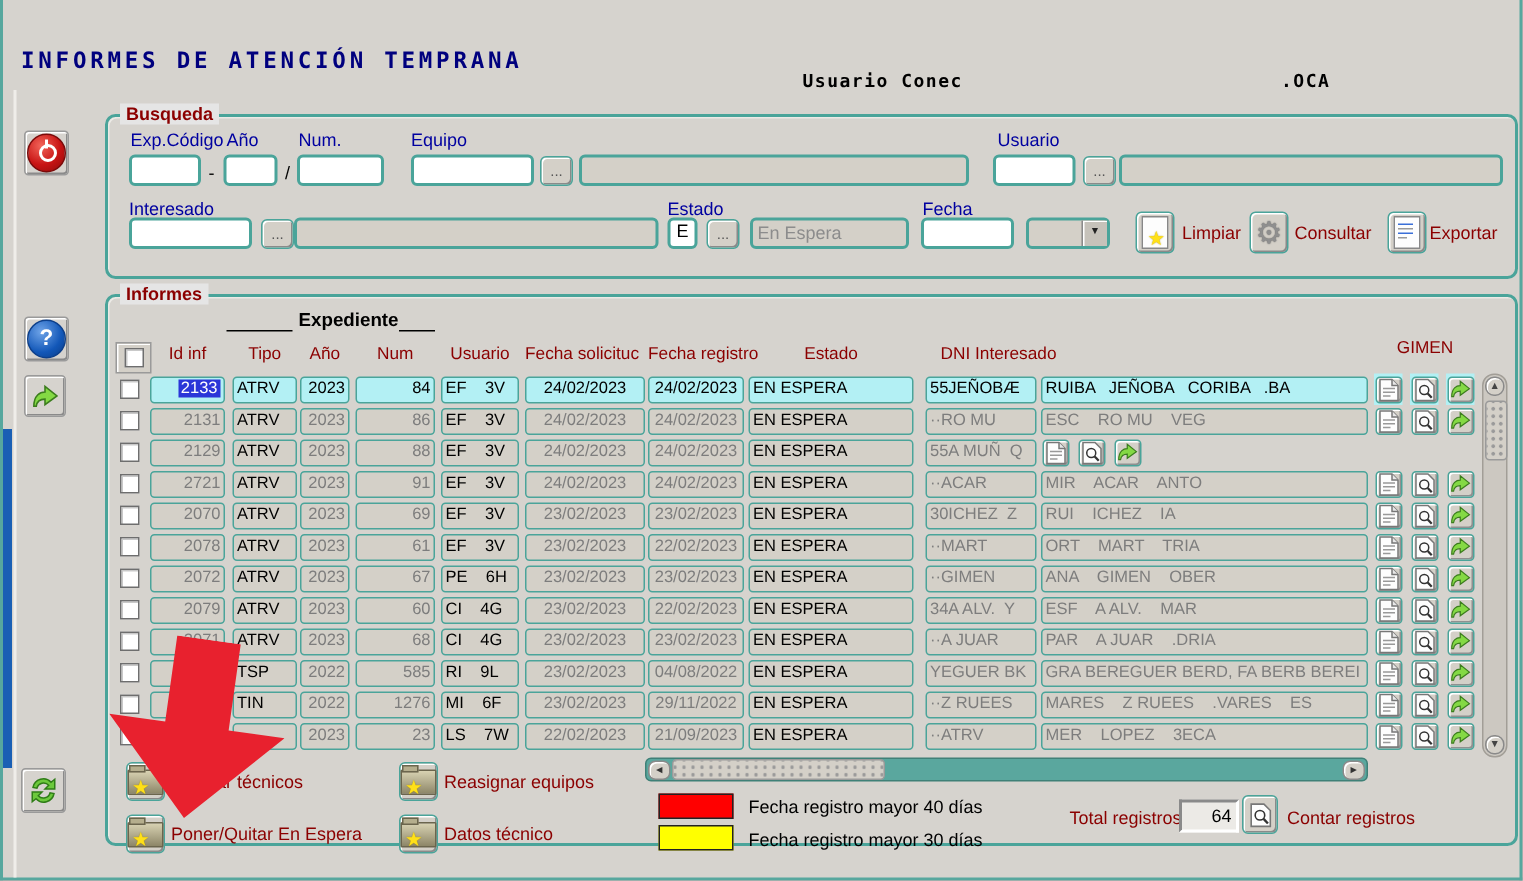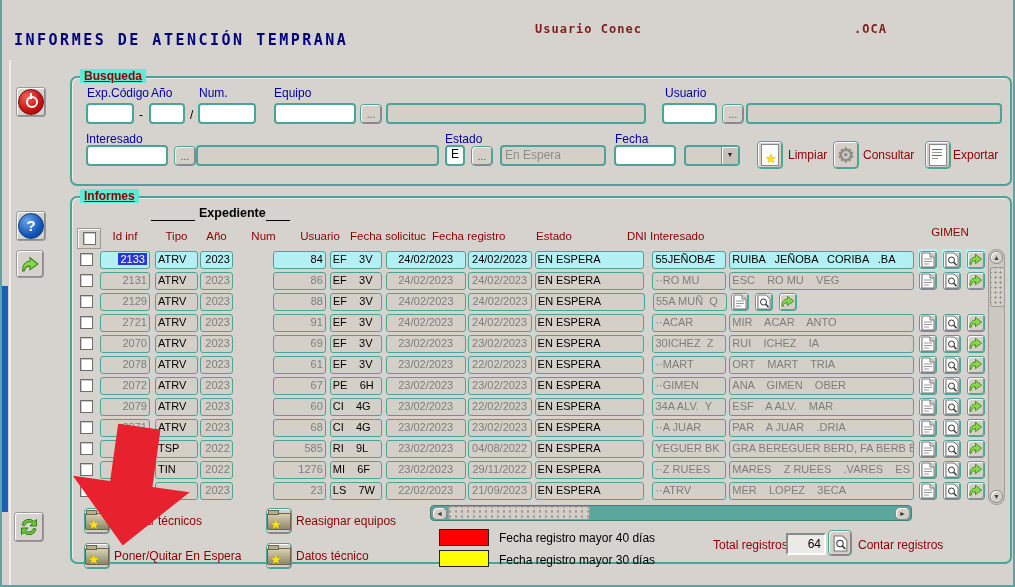--- a/index.html
+++ b/index.html
@@ -10,32 +10,32 @@
   .tb-icon{position:absolute;left:4px;top:3px;width:16px;height:15px;background:#e8e8e8;border:1px solid #555;box-sizing:border-box;}
   .tb-icon::before{content:"";position:absolute;left:1px;top:1px;width:12px;height:3px;background:#2b4fd0;}
   .tb-icon::after{content:"";position:absolute;left:2px;top:6px;width:5px;height:5px;background:#cf2020;box-shadow:6px 0 0 #1f8f3a;}
   .tb-title{position:absolute;left:25px;top:0;height:22px;line-height:22px;color:#dce4e2;font-size:12px;white-space:nowrap;}
   .tb-dots{position:absolute;left:362px;top:4px;width:592px;height:14px;
     background-image:radial-gradient(circle,#53b3a4 1.3px,transparent 1.7px),radial-gradient(circle,#53b3a4 1.3px,transparent 1.7px);
     background-size:10px 6px;background-position:0 0,5px 3px;}
   .tb-btn{position:absolute;top:2px;width:18px;height:18px;line-height:18px;text-align:center;color:#cfd8d6;font-size:13px;cursor:default;}
   
   .appheader-title{position:absolute;left:12px;top:31px;font-family:"DejaVu Sans Mono",monospace;font-weight:bold;font-size:15px;letter-spacing:2.5px;color:#00007e;}
-  .mono-red{position:absolute;top:22px;font-family:"DejaVu Sans Mono",monospace;font-weight:bold;font-size:12px;letter-spacing:1px;color:#7f1d1d;}
+  .mono-red{position:absolute;top:47px;font-family:"DejaVu Sans Mono",monospace;font-weight:bold;font-size:12px;letter-spacing:1px;color:#000000;}
   
   .edge-line{position:absolute;left:7px;top:60px;width:2px;height:527px;background:#efede9;}
   .blue-bar{position:absolute;left:0;top:286px;width:6px;height:226px;background:#1a5fb4;}
   .tool{position:absolute;background:#d6d3ce;border:1px solid #9a9a9a;border-radius:3px;box-shadow:inset 1px 1px 0 #fff,inset -1px -1px 0 #8a8a8a;display:flex;align-items:center;justify-content:center;padding:0;}
   .power{width:24px;height:24px;border-radius:50%;border:1px solid #7a0a0a;background:radial-gradient(circle at 35% 30%,#f2655a,#c81414 55%,#8f0b0b);position:relative;}
   .power::before{content:"";position:absolute;left:7px;top:6px;width:8px;height:8px;border:2px solid #fff;border-radius:50%;}
   .power::after{content:"";position:absolute;left:10.5px;top:3px;width:2px;height:6px;background:#fff;}
   .helpc{width:24px;height:24px;border-radius:50%;border:1px solid #0d3f8a;background:radial-gradient(circle at 35% 30%,#6fa4e8,#1257b8 60%,#0b3c85);color:#fff;font-weight:bold;font-size:15px;line-height:24px;text-align:center;}
   
   .group{position:absolute;border:2px solid #4aa49a;border-radius:7px;box-shadow:inset 1px 1px 0 #eceae6;}
-  .legend{position:absolute;background:#5eead4;color:#8b0000;font-weight:bold;font-size:12px;padding:0 4px;text-decoration:underline;}
+  .legend{position:absolute;background:#e5e5e5;color:#8b0000;font-weight:bold;font-size:12px;padding:0 4px;}
   
   .lbl{position:absolute;font-size:12px;color:#0000a0;white-space:nowrap;}
   .inp{position:absolute;height:21px;background:#fff;border:2px solid #4aa49a;border-radius:4px;box-sizing:border-box;font-size:12px;padding:0 3px;color:#000;}
   .ro{background:#d4d0c8;color:#8c8c8c;line-height:17px;overflow:hidden;white-space:nowrap;}
   .sep{position:absolute;font-size:12px;color:#000;}
   .dots3{position:absolute;width:22px;height:20px;background:#d4d0c8;border:1px solid #4aa49a;border-radius:4px;box-shadow:inset 1px 1px 0 #fff,inset -1px -1px 0 #8a8a8a;color:#555;font-size:10px;text-align:center;line-height:17px;padding:0;}
   .combo{position:absolute;height:21px;background:#d4d0c8;border:2px solid #4aa49a;border-radius:4px;box-sizing:border-box;}
   .combo .cbtn{position:absolute;right:0;top:0;width:16px;height:100%;background:#c6c2ba;border-left:1px solid #8a8a8a;box-shadow:inset 1px 1px 0 #fff;font-size:7px;color:#222;text-align:center;line-height:16px;}
   .ibig{position:absolute;width:26px;height:28px;background:#d4d0c8;border:1px solid #4aa49a;border-radius:4px;box-shadow:inset 1px 1px 0 #fff,inset -1px -1px 0 #8a8a8a;display:flex;align-items:center;justify-content:center;padding:0;}
   .blbl{position:absolute;font-size:12px;color:#8b0000;white-space:nowrap;}
@@ -53,27 +53,27 @@
   .cbbox{width:13px;height:13px;background:#fff;border:1px solid #6e6e6e;box-shadow:inset 1px 1px 0 #c9c9c9;box-sizing:border-box;}
   .cbhead{position:absolute;width:22px;height:19px;background:#d4d0c8;border:1px solid #9a9a9a;box-shadow:inset 1px 1px 0 #fff;display:flex;align-items:center;justify-content:center;}
   .rows{position:absolute;left:76px;top:249px;width:912px;}
   .trow{display:flex;height:21px;align-items:center;}
   .trow .cb{margin-left:2px;margin-right:7px;}
   .cell{height:18px;box-sizing:border-box;border:1px solid #4aa49a;border-radius:3px;background:#d4d0c8;font-size:11px;line-height:15px;white-space:pre;overflow:hidden;color:#7d7d7d;padding:0 2px;}
   .dark{color:#000;}
   .c-id{width:50px;text-align:right;margin-right:5px;}
   .c-tipo{width:43px;margin-right:2px;}
   .c-anio{width:33px;text-align:right;margin-right:4px;}
-  .c-num{width:53px;text-align:right;margin-right:4px;margin-left:36px;}
+  .c-num{width:53px;text-align:right;margin-right:4px;}
   .c-usuario{width:52px;margin-right:4px;}
   .c-fsol{width:80px;text-align:center;margin-right:2px;}
   .c-freg{width:64px;text-align:center;margin-right:3px;}
   .c-estado{width:110px;margin-right:8px;}
   .c-dni{width:74px;margin-right:3px;}
-  .c-nombre{width:185px;margin-right:4px;}
+  .c-nombre{width:218px;margin-right:4px;}
   .trow.sel .cell{background:#b3f0f4;color:#000;}
   .trow.sel .c-id span{background:#2b36d8;color:#fff;padding:0 2px;}
   .iwrap{width:19px;height:21px;display:flex;align-items:center;justify-content:center;margin-right:5px;}
   .trow.sel .iwrap{background:#b3f0f4;}
   .ribtn{width:18px;height:18px;border:1px solid #4aa49a;border-radius:3px;background:#d4d0c8;box-shadow:inset 1px 1px 0 #fff,inset -1px -1px 0 #909090;display:flex;align-items:center;justify-content:center;padding:0;}
   
   .vsb{position:absolute;left:986px;top:249px;width:17px;height:256px;background:#ccc8c1;border:1px solid #a29e97;border-radius:8px;box-sizing:border-box;}
   .sbtn{position:absolute;left:1px;width:13px;height:13px;background:#d4d0c8;border:1px solid #8a8a8a;border-radius:6px;box-shadow:inset 1px 1px 0 #fff;font-size:7px;color:#444;text-align:center;line-height:12px;padding:0;}
   .vthumb{position:absolute;left:1px;top:17px;width:13px;height:38px;background:#d4d0c8;border:1px solid #9a9a9a;border-radius:3px;
     background-image:radial-gradient(circle,#9a9a9a 1px,transparent 1.4px);background-size:5px 5px;background-position:2px 2px;}

